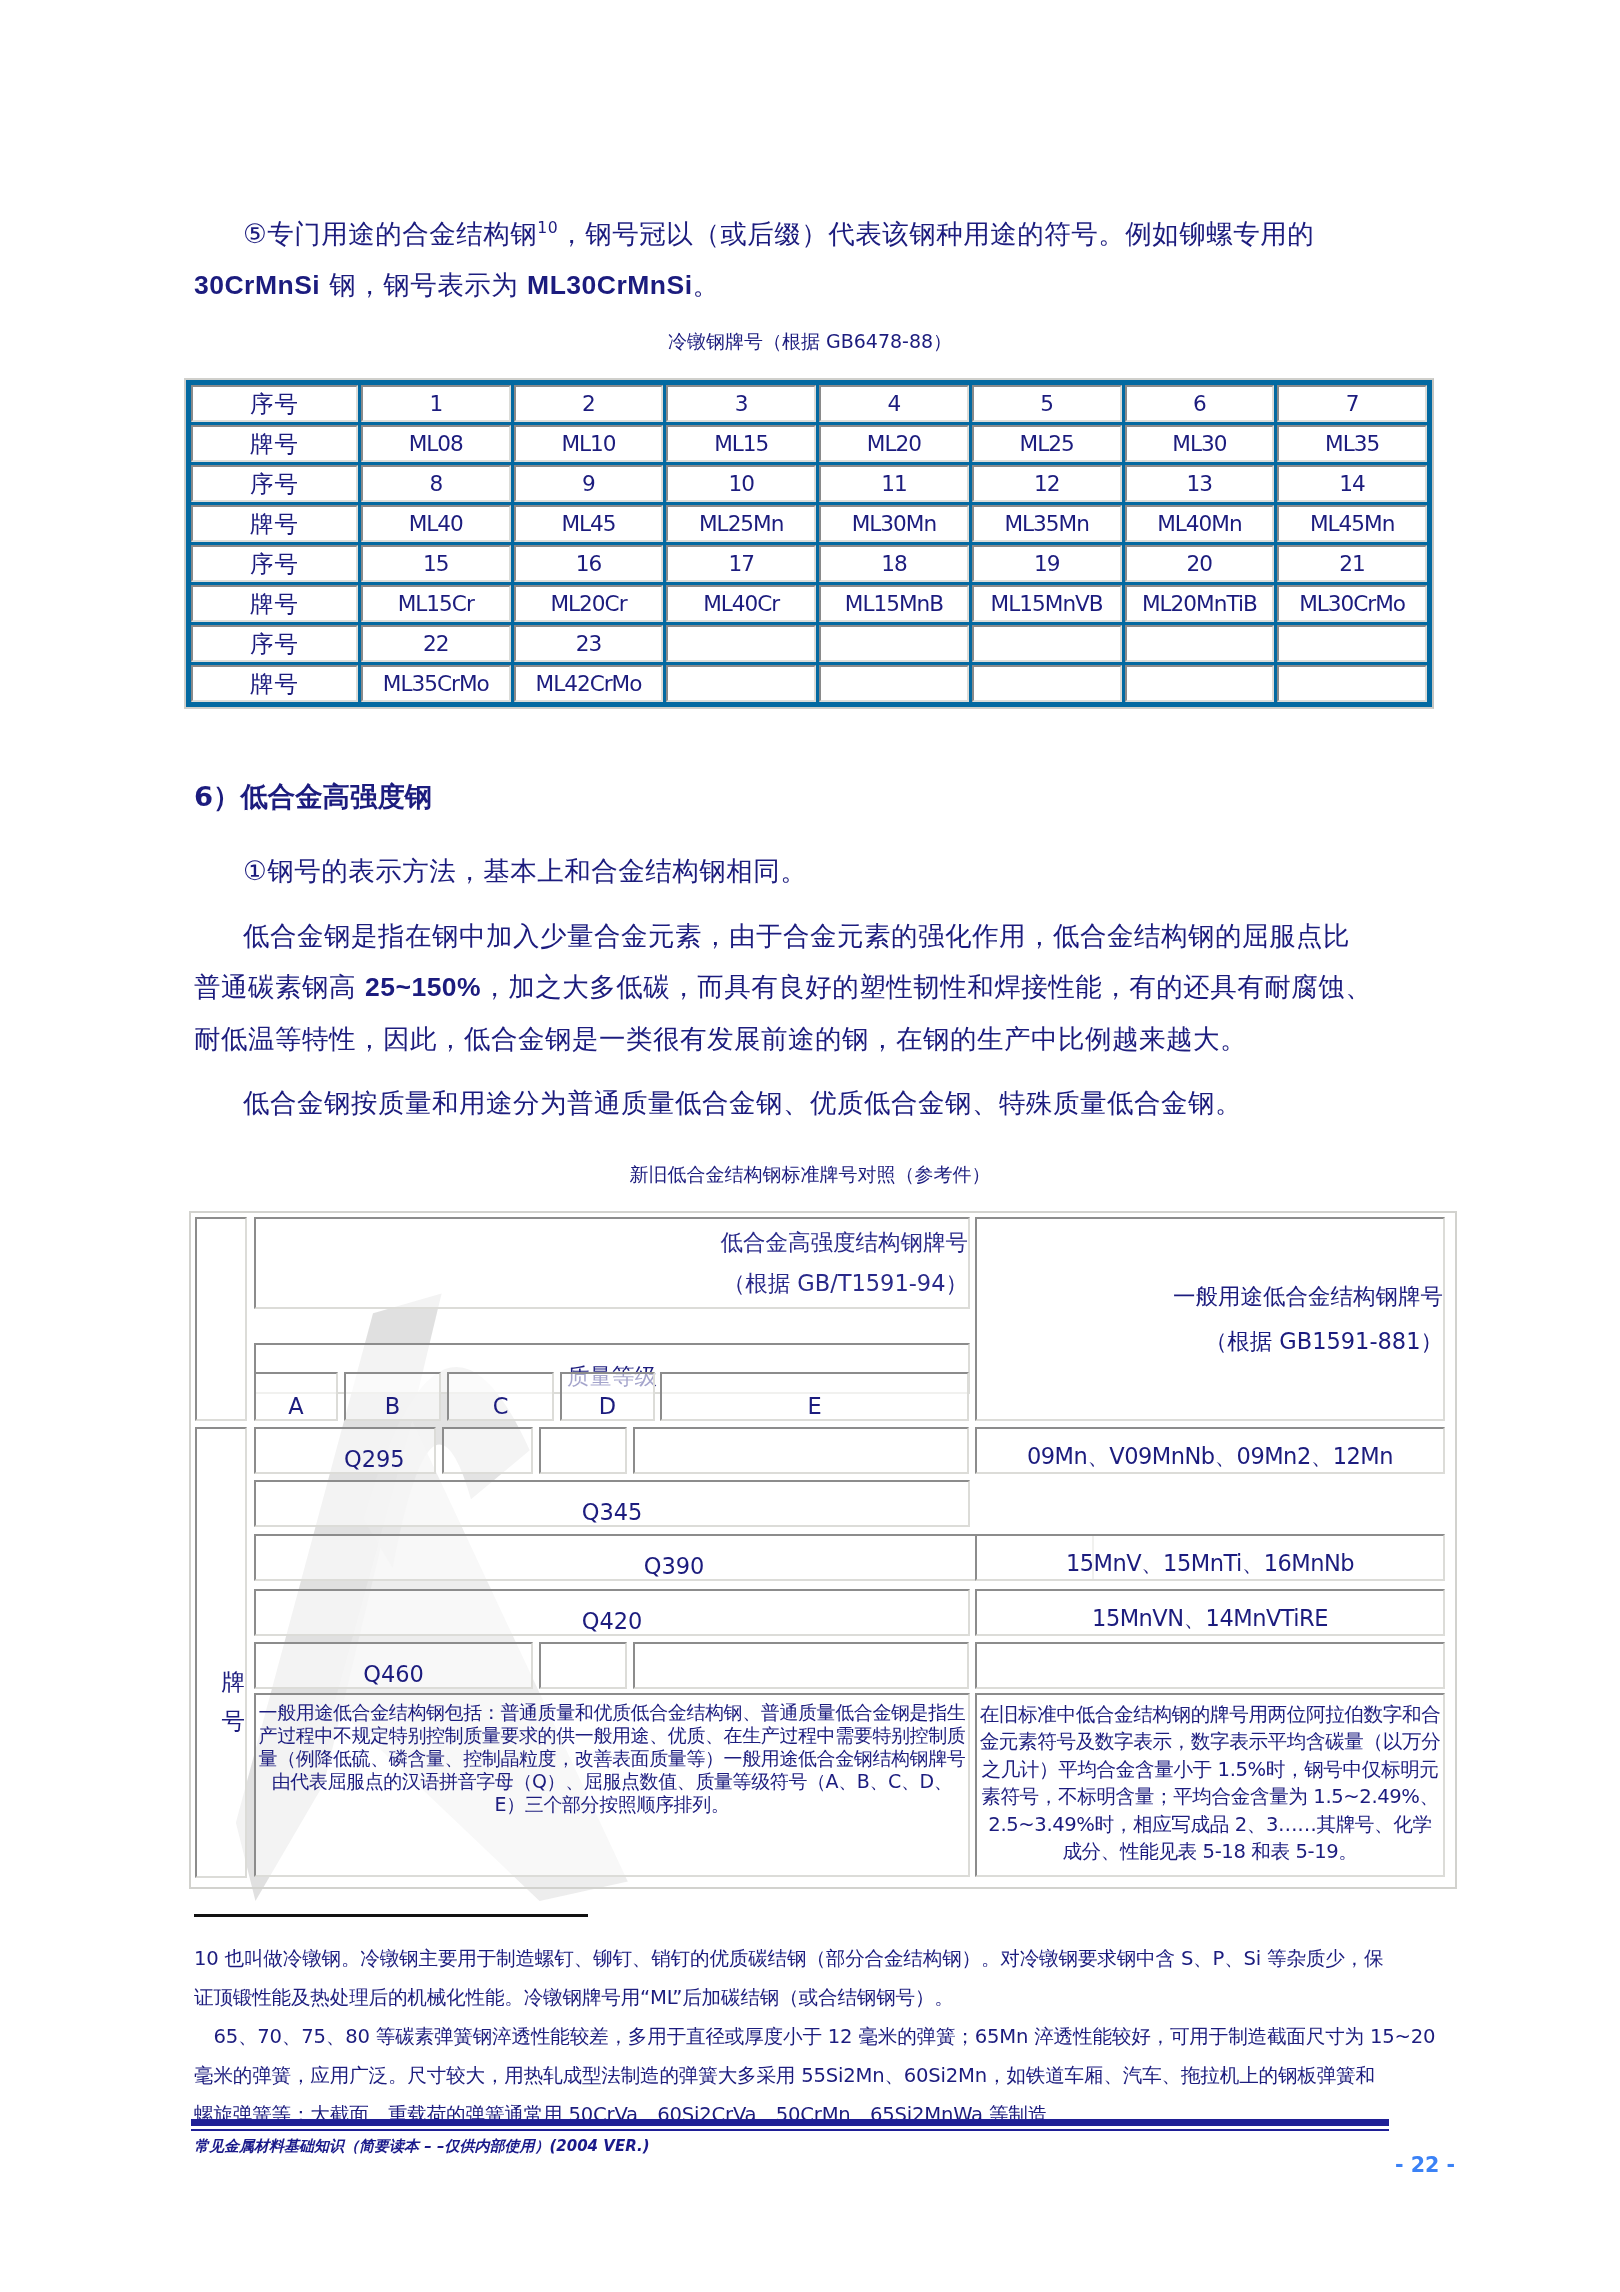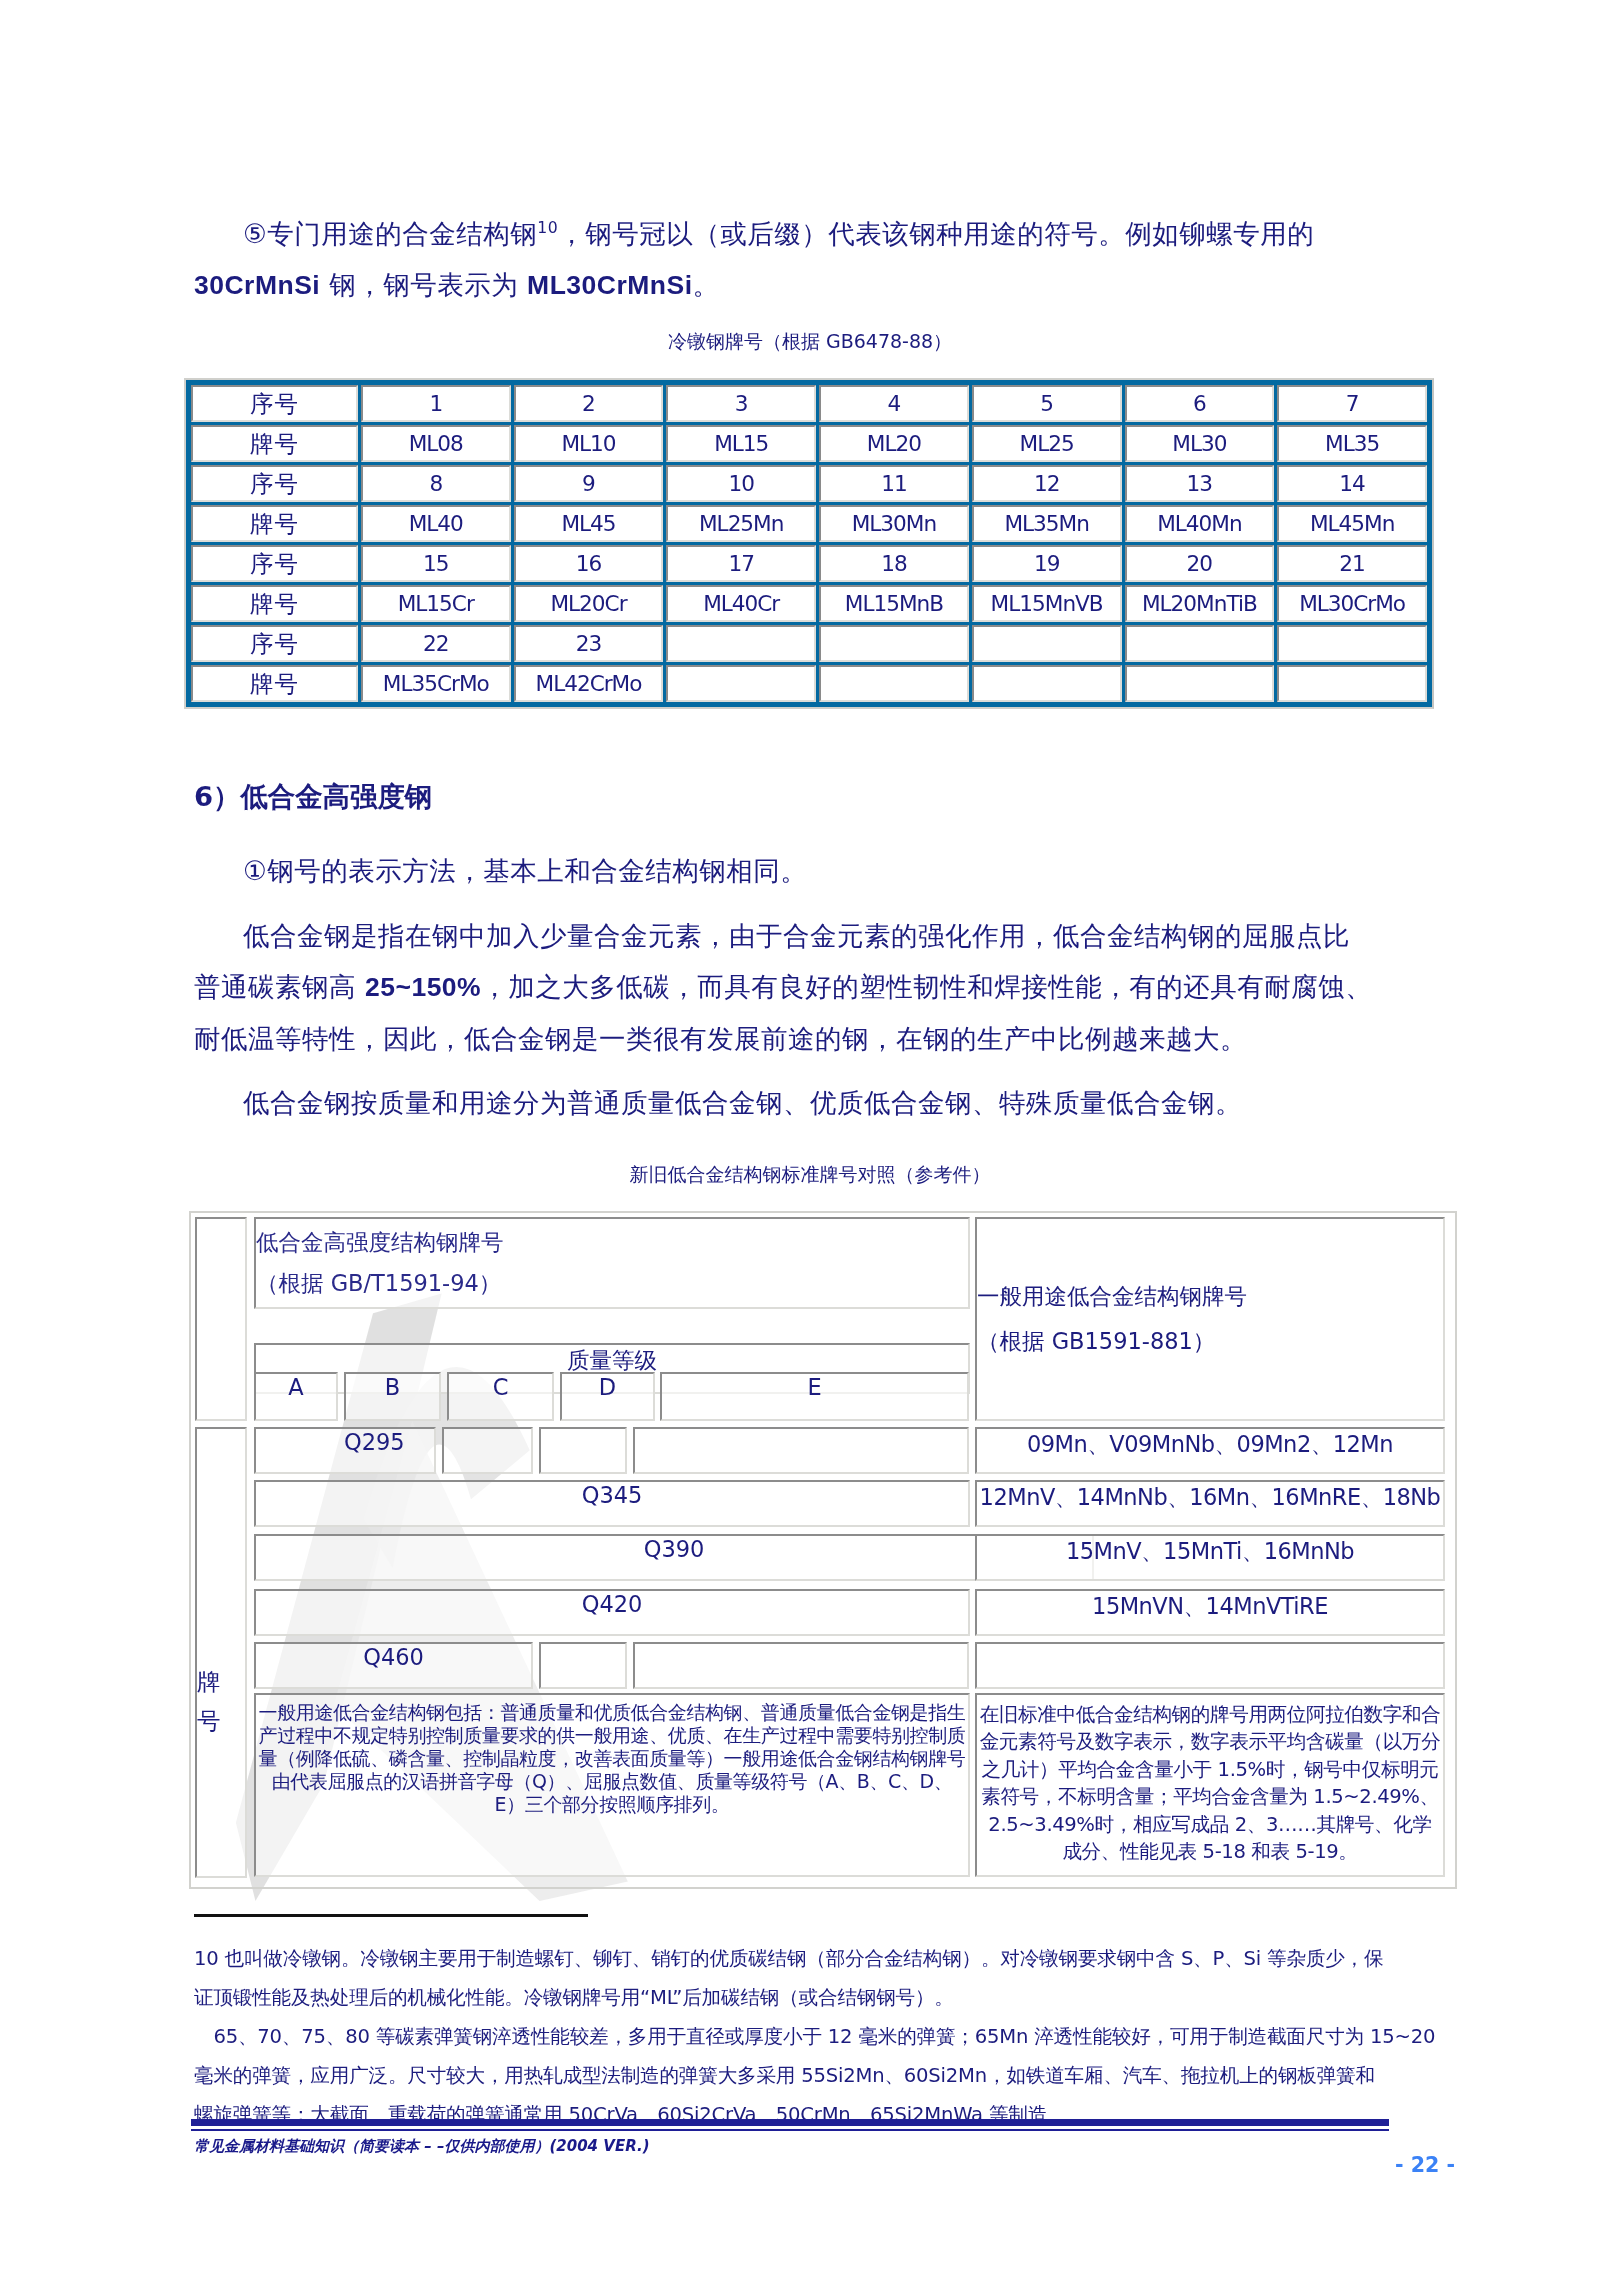--- a/index.html
+++ b/index.html
@@ -18,21 +18,21 @@
   .cell { border: 2.9px solid; border-color: #8a8a8a #dcdcd8 #dcdcd8 #8a8a8a; background: #fff; text-align: center;
           font-size: 21.6px; height: 33px; padding: 0; letter-spacing: -1px; }
   .t1 td.cell { width: 12.2%; }
   .t1 td.hdr { width: 13.6%; font-size: 23.5px; letter-spacing: 1px; }
 
   h3 { position: absolute; left: 194px; top: 779px; margin: 0; font-size: 27.4px; font-weight: bold; font-family: "DejaVu Sans", sans-serif; }
 
   
   .t2 { position: absolute; left: 189px; top: 1211px; width: 1264px; height: 674px; border: 2.9px solid #d2d2ce; background: rgba(255,255,255,0.0); }
   .box { position: absolute; border: 2.9px solid; border-color: #8c8c8c #dcdcd8 #dcdcd8 #8c8c8c; background: rgba(255,255,255,0.6);
-         display: flex; align-items: flex-start; justify-content: center; text-align: center; box-sizing: border-box; font-size: 22.5px; }
+         display: flex; align-items: flex-end; justify-content: center; text-align: center; box-sizing: border-box; font-size: 22.5px; }
   .box.col { flex-direction: column; line-height: 41px; }
   .note { font-size: 19px; line-height: 23px; text-align: center; align-items: flex-start; justify-content: flex-start; padding: 5.9px 2px; letter-spacing: -0.4px; }
 
   .rule { position: absolute; left: 194px; top: 1914px; width: 394px; height: 2.9px; background: #111; }
   .fn { position: absolute; left: 194px; width: 1264px; font-size: 19.6px; line-height: 39px; letter-spacing: -0.2px; }
   .bar1 { position: absolute; left: 191px; top: 2119px; width: 1198px; height: 6.9px; background: #1f1f96; }
   .bar2 { position: absolute; left: 191px; top: 2129px; width: 1198px; height: 2px; background: #1f1f96; }
   .footer-title { position: absolute; left: 194px; top: 2137px; font-size: 15px; font-style: italic; font-weight: bold; color: #1a1a8a; }
   .page-num { position: absolute; left: 1395px; top: 2153px; font-size: 20.6px; font-weight: bold; color: #3b82f6; }
 </style>
@@ -183,21 +183,20 @@
       <div class="box" style="left: 153px; top: 159px; width: 97px; height: 49px;">B</div>
       <div class="box" style="left: 256px; top: 159px; width: 107px; height: 49px;">C</div>
       <div class="box" style="left: 369px; top: 159px; width: 95px; height: 49px;">D</div>
       <div class="box" style="left: 469px; top: 159px; width: 309px; height: 49px;">E</div>
       <div class="box" style="left: 63px; top: 214px; width: 182px; height: 47px; justify-content: flex-start; padding-left: 88px;">Q295</div>
       <div class="box" style="left: 251px; top: 214px; width: 91px; height: 47px;"></div>
       <div class="box" style="left: 348px; top: 214px; width: 88px; height: 47px;"></div>
       <div class="box" style="left: 442px; top: 214px; width: 336px; height: 47px;"></div>
       <div class="box" style="left: 784px; top: 214px; width: 470px; height: 47px; letter-spacing: -0.5px;">09Mn、V09MnNb、09Mn2、12Mn</div>
       <div class="box" style="left: 63px; top: 267px; width: 716px; height: 47px;">Q345</div>
-      <div class="box" style="left: 784px; top: 267px; width: 470px; height: 47px; letter-spacing: -0.5px;">12MnV、14MnNb、16Mn、16MnRE、18Nb</div>
       <div class="box" style="left: 63px; top: 321px; width: 840px; height: 47px;">Q390</div>
       <div class="box" style="left: 784px; top: 321px; width: 470px; height: 47px; letter-spacing: -0.5px;">15MnV、15MnTi、16MnNb</div>
       <div class="box" style="left: 63px; top: 376px; width: 716px; height: 47px;">Q420</div>
       <div class="box" style="left: 784px; top: 376px; width: 470px; height: 47px; letter-spacing: -0.5px;">15MnVN、14MnVTiRE</div>
       <div class="box" style="left: 63px; top: 429px; width: 279px; height: 47px;">Q460</div>
       <div class="box" style="left: 348px; top: 429px; width: 88px; height: 47px;"></div>
       <div class="box" style="left: 442px; top: 429px; width: 336px; height: 47px;"></div>
       <div class="box" style="left: 784px; top: 429px; width: 470px; height: 47px; letter-spacing: -0.5px;"></div>
     </div>
 

